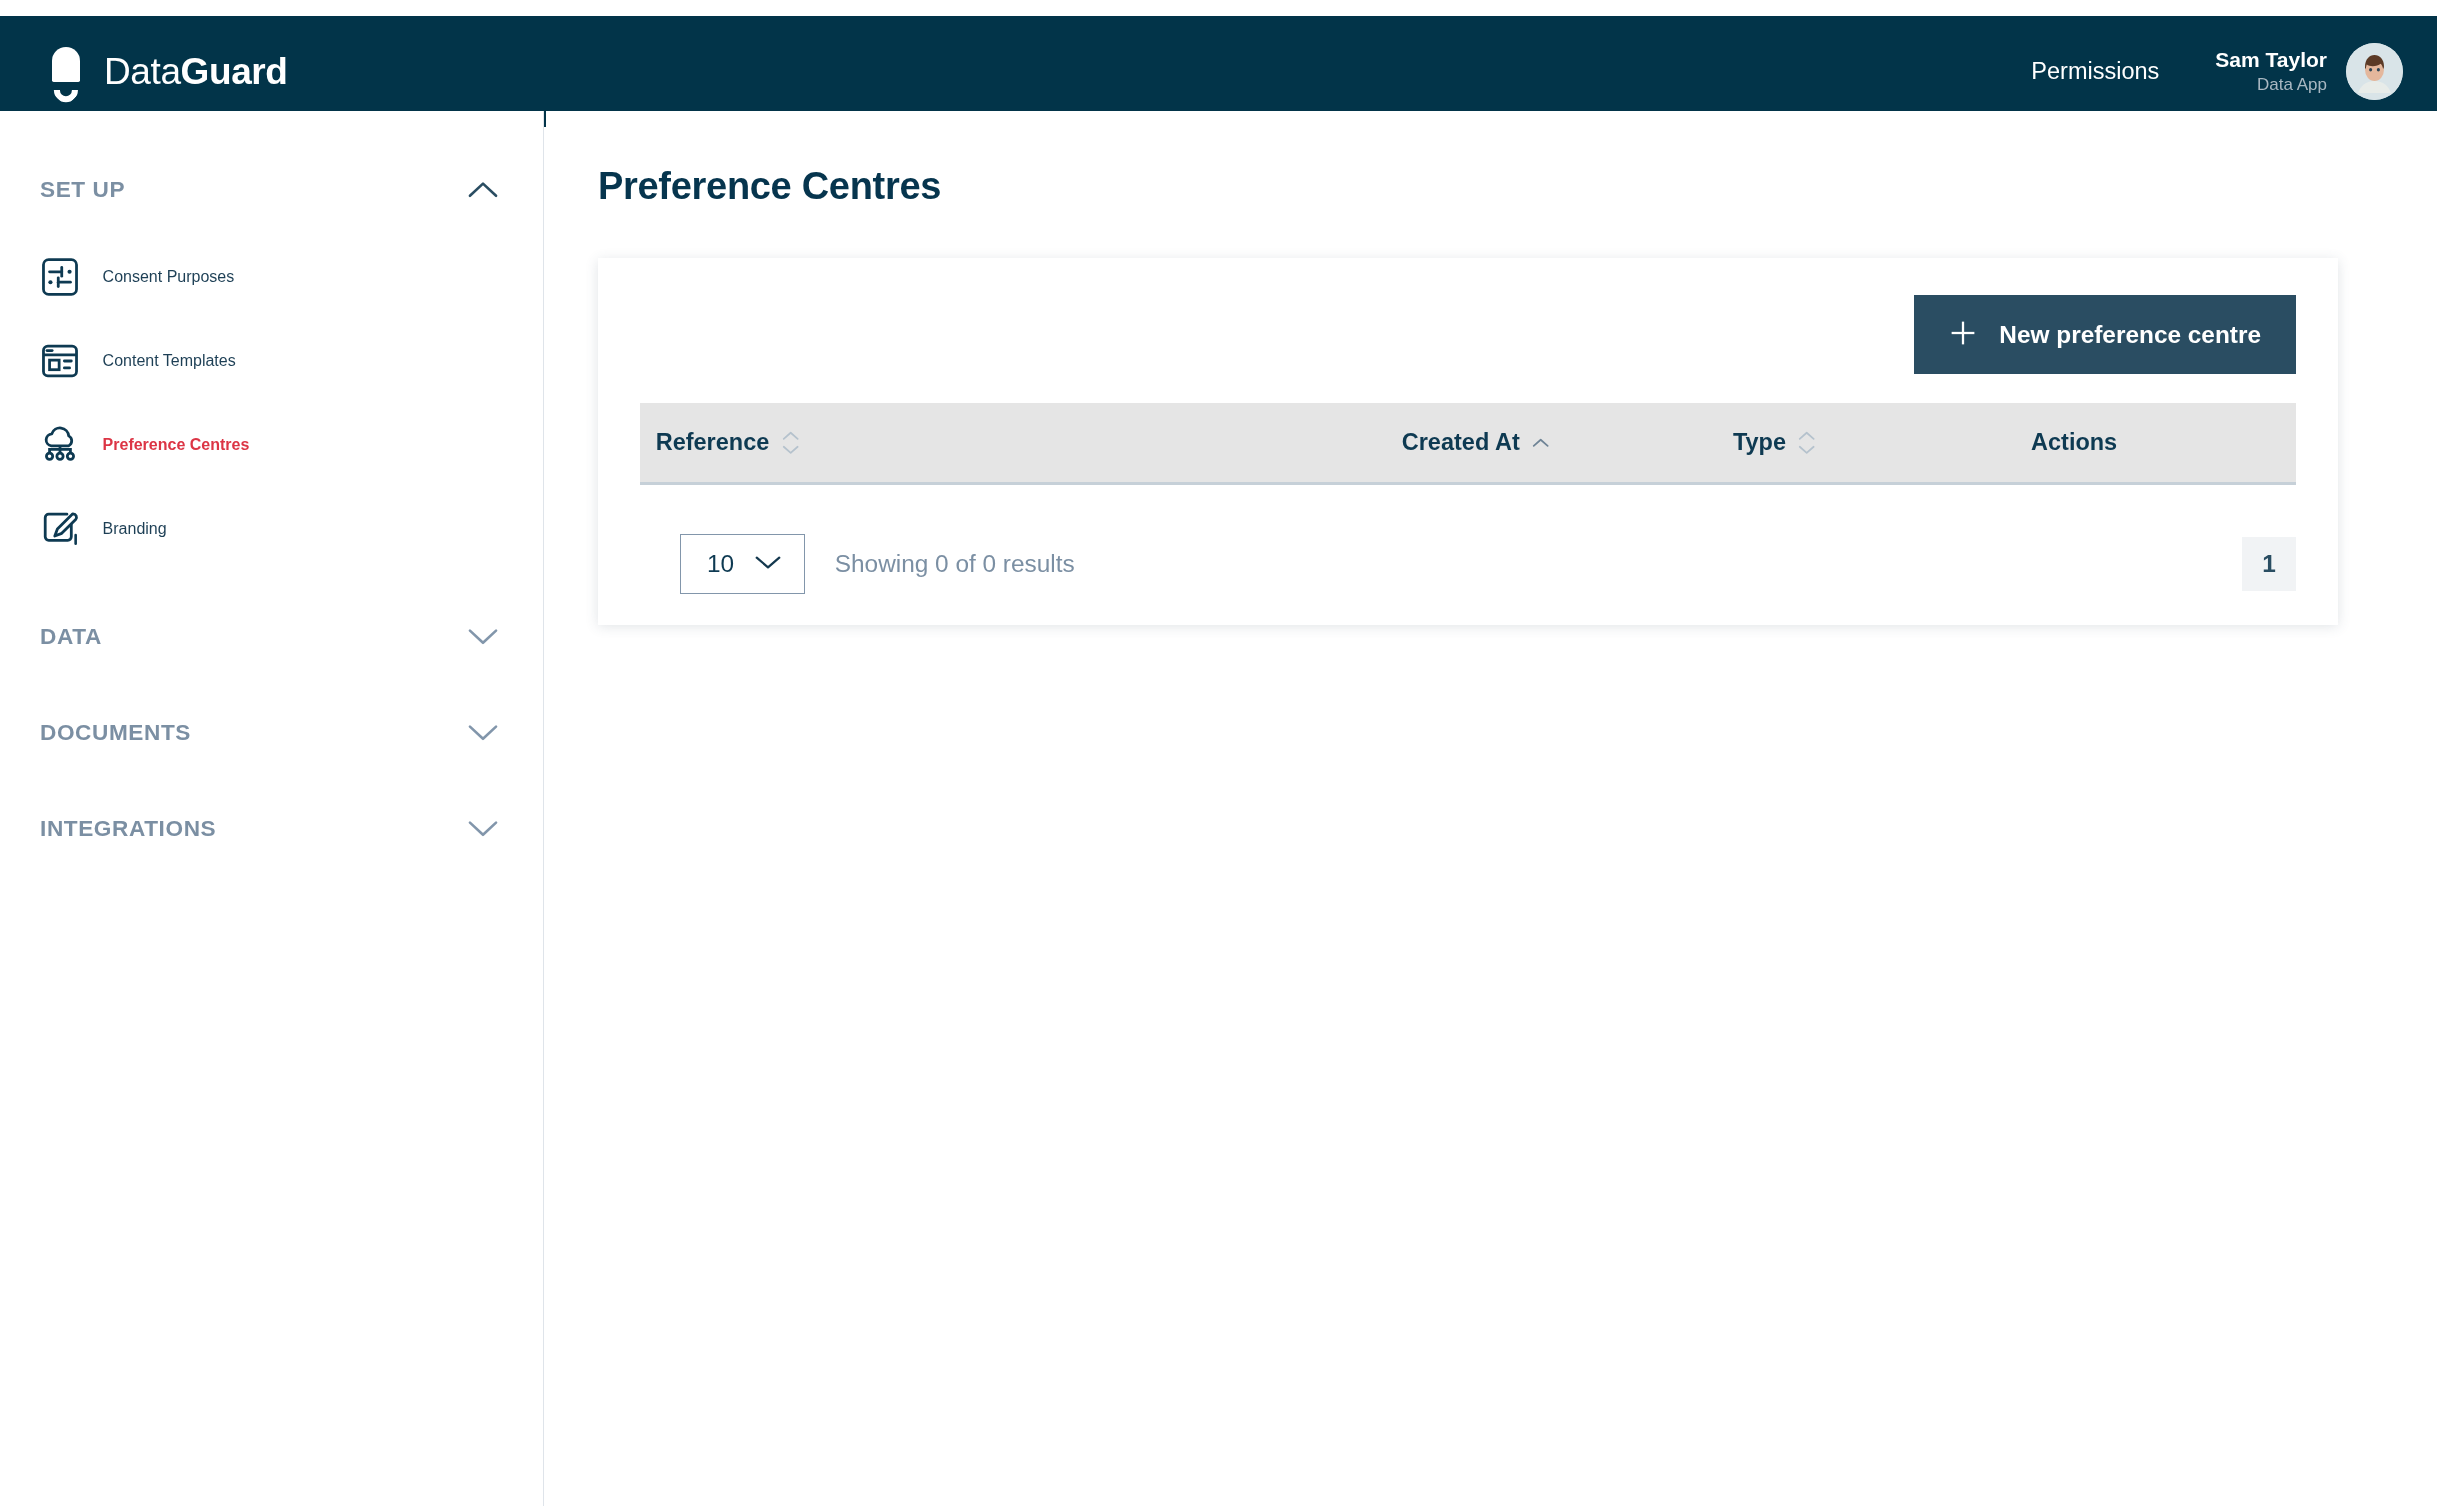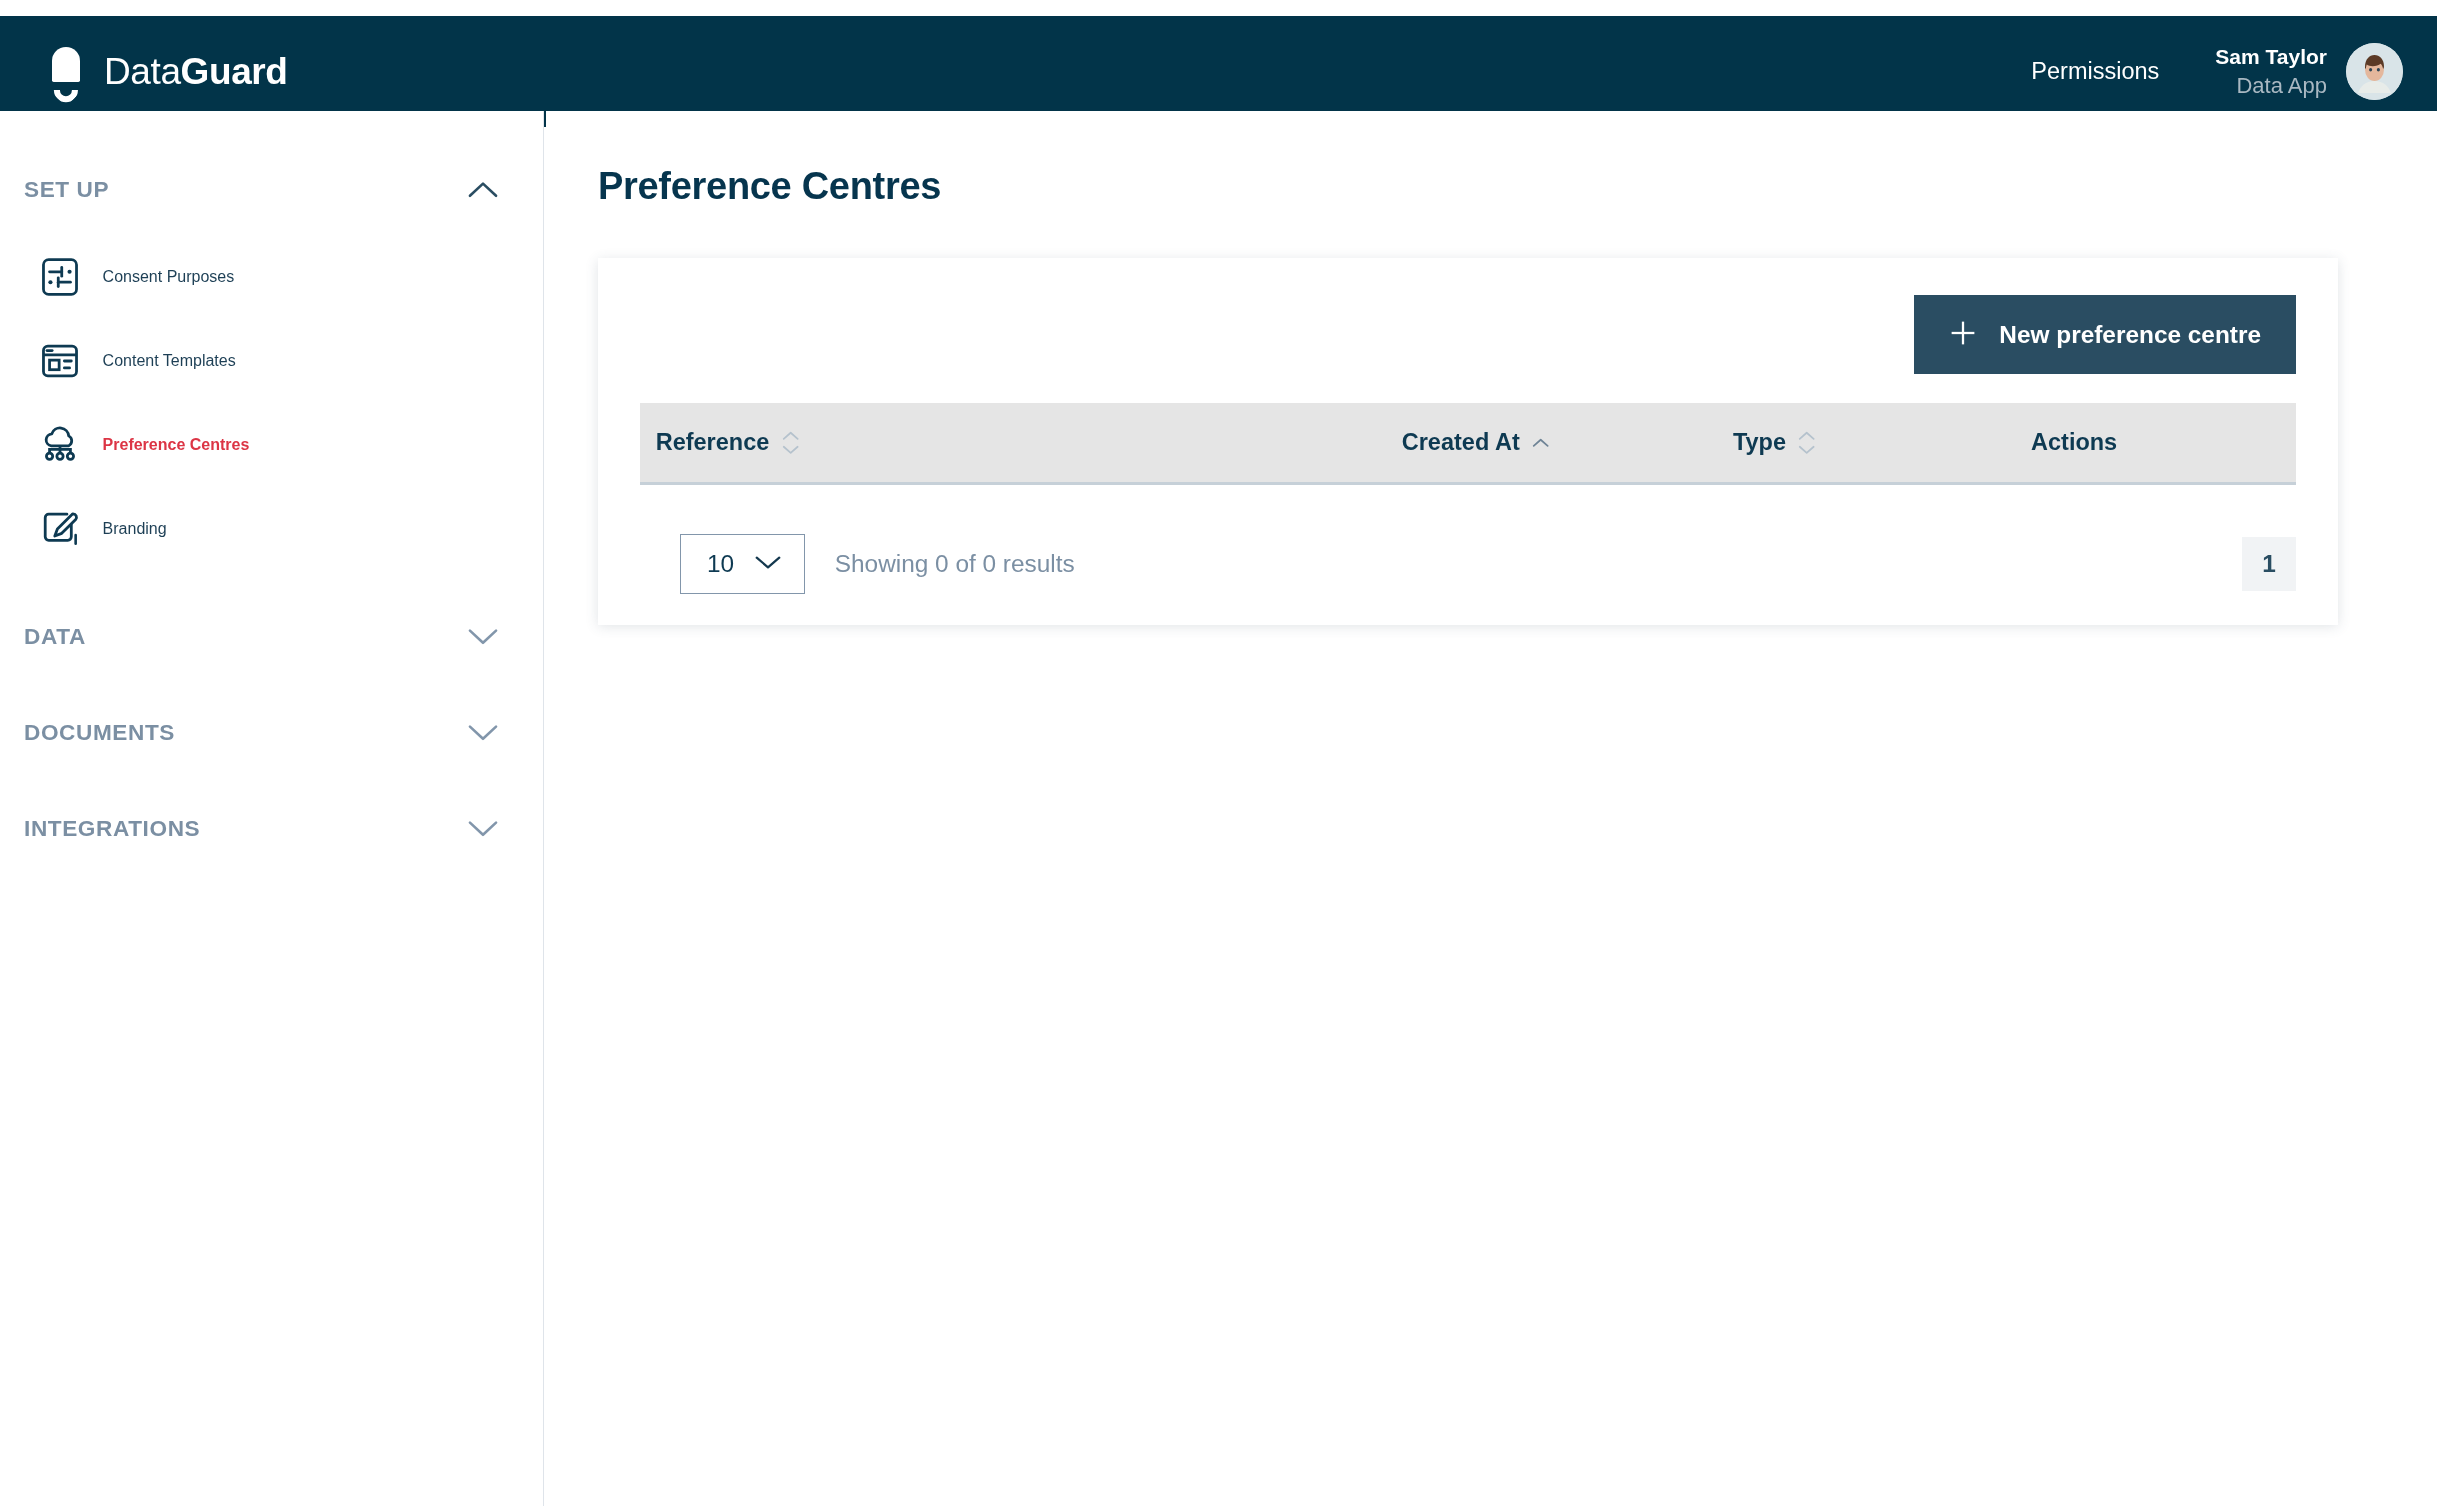--- a/index.html
+++ b/index.html
@@ -42,39 +42,39 @@
   .topbar-right {
     margin-left: auto; display: flex; align-items: center; gap: 56px;
   }
   .perm-link {
     color: #ffffff; font-size: 23.5px; font-weight: 400;
     text-decoration: none; cursor: pointer;
   }
   .user-block { display: flex; align-items: center; gap: 19px; }
   .user-names { text-align: right; line-height: 1.32; }
   .user-name { color: #ffffff; font-size: 21px; font-weight: 700; }
-  .user-role { color: #a9b8c2; font-size: 22px; font-weight: 400; }
+  .user-role { color: #a9b8c2; font-size: 17px; font-weight: 400; }
   .avatar {
     width: 57px; height: 57px; border-radius: 50%;
     background: #d7e2e6; overflow: hidden; position: relative;
     flex: none;
   }
   .avatar svg { display: block; width: 100%; height: 100%; }
 
   
   .sidebar {
     position: absolute; top: 111px; left: 0;
     width: 544px; height: 1395px;
     background: #ffffff;
     border-right: 1.7px solid #dfe4ea;
     padding-top: 49px;
   }
   .sec-header {
     display: flex; align-items: center;
-    padding: 0 45px 0 24px; height: 59px;
+    padding: 0 45px 0 40px; height: 59px;
     cursor: pointer;
   }
   .sec-title {
     color: #7b8fa3; font-size: 22.6px; font-weight: 700;
     letter-spacing: 0.6px;
   }
   .sec-chev { margin-left: auto; }
   .sec-chev svg { display: block; }
 
   .nav-list { margin-top: 15.7px; }

